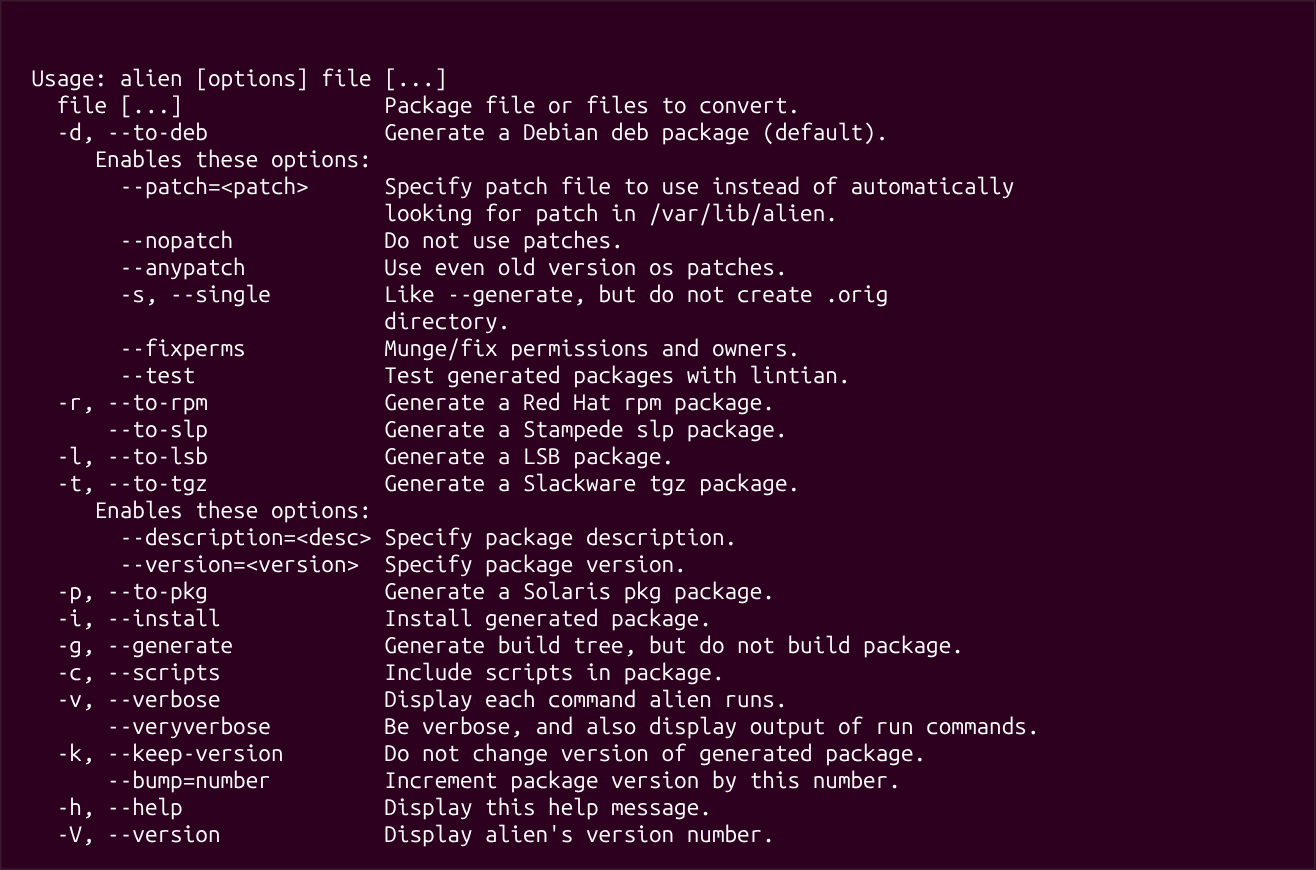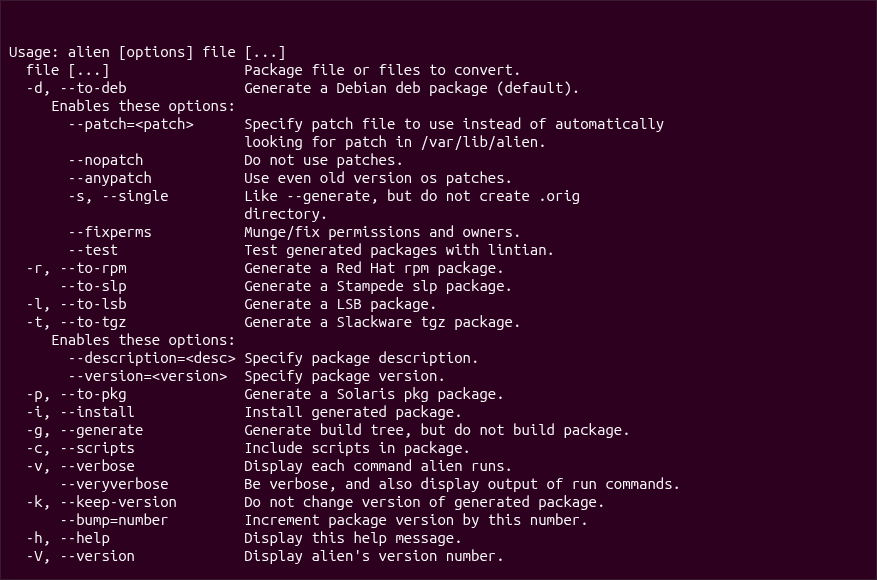--- a/index.html
+++ b/index.html
@@ -18,20 +18,21 @@
       border: 1px solid #3a1a2e;
     }
     .terminal {
       padding: 6px 8px;
       color: #ffffff;
       white-space: pre;
     }
     .line {
       display: block;
       min-height: 18px;
+      margin-left: 12px;
     }
   </style>
 </head>
 <body>
 
 <div class="terminal">
   <div id="output-lines"><span class="line">Usage: alien [options] file [...]</span><span class="line">  file [...]                Package file or files to convert.</span><span class="line">  -d, --to-deb              Generate a Debian deb package (default).</span><span class="line">     Enables these options:</span><span class="line">       --patch=&lt;patch&gt;      Specify patch file to use instead of automatically</span><span class="line">                            looking for patch in /var/lib/alien.</span><span class="line">       --nopatch            Do not use patches.</span><span class="line">       --anypatch           Use even old version os patches.</span><span class="line">       -s, --single         Like --generate, but do not create .orig</span><span class="line">                            directory.</span><span class="line">       --fixperms           Munge/fix permissions and owners.</span><span class="line">       --test               Test generated packages with lintian.</span><span class="line">  -r, --to-rpm              Generate a Red Hat rpm package.</span><span class="line">      --to-slp              Generate a Stampede slp package.</span><span class="line">  -l, --to-lsb              Generate a LSB package.</span><span class="line">  -t, --to-tgz              Generate a Slackware tgz package.</span><span class="line">     Enables these options:</span><span class="line">       --description=&lt;desc&gt; Specify package description.</span><span class="line">       --version=&lt;version&gt;  Specify package version.</span><span class="line">  -p, --to-pkg              Generate a Solaris pkg package.</span><span class="line">  -i, --install             Install generated package.</span><span class="line">  -g, --generate            Generate build tree, but do not build package.</span><span class="line">  -c, --scripts             Include scripts in package.</span><span class="line">  -v, --verbose             Display each command alien runs.</span><span class="line">      --veryverbose         Be verbose, and also display output of run commands.</span><span class="line">  -k, --keep-version        Do not change version of generated package.</span><span class="line">      --bump=number         Increment package version by this number.</span><span class="line">  -h, --help                Display this help message.</span><span class="line">  -V, --version             Display alien's version number.</span></div>
   
   
 </div>

